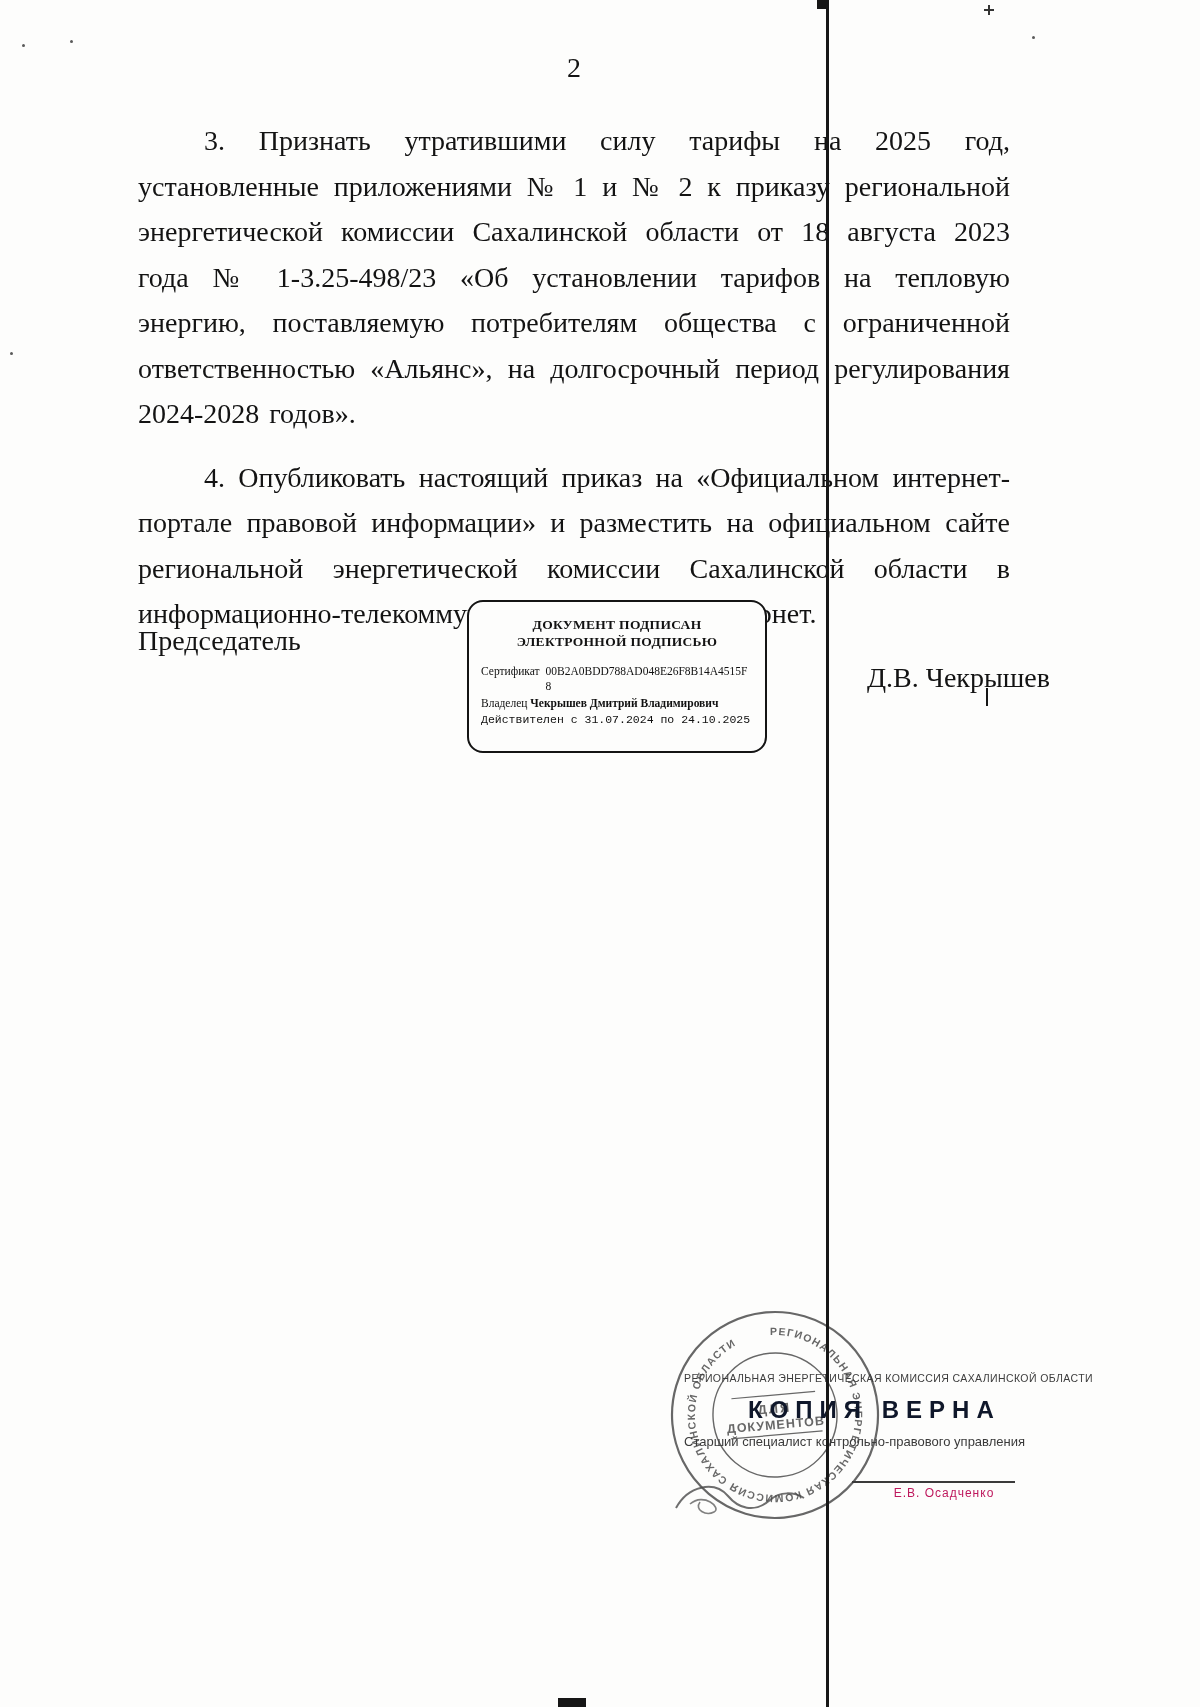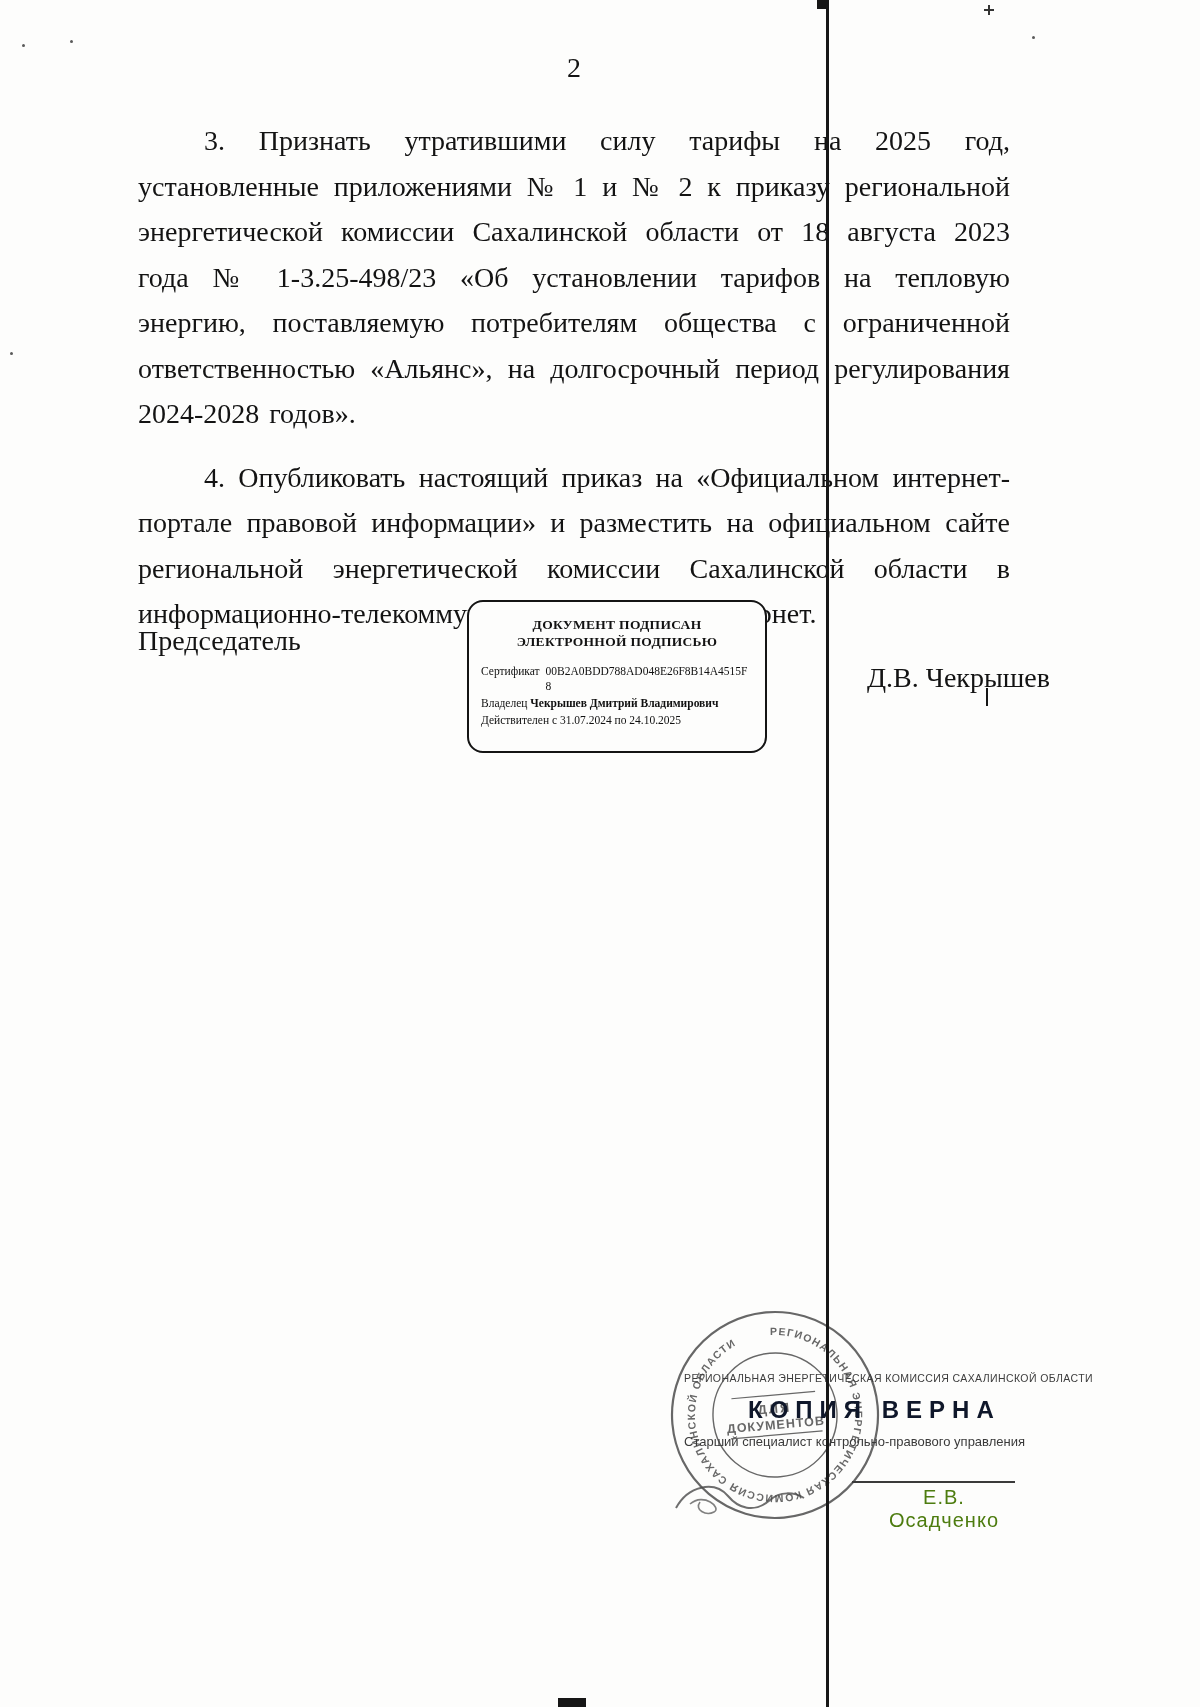--- a/index.html
+++ b/index.html
@@ -39,21 +39,21 @@
     text-align:center;font-weight:bold;font-size:13.5px;line-height:17px;
     letter-spacing:.3px;
   }
   .esign-details{
     margin-top:14px;font-size:11.5px;line-height:14.5px;color:#101010;
   }
   .esign-cert-line{display:flex;gap:6px;}
   .esign-cert-value{display:inline-block;max-width:218px;word-break:break-all;}
   .esign-owner{margin-top:3px;}
   .esign-owner b{font-weight:bold;}
-  .esign-valid{margin-top:2px;}
+  .esign-valid{margin-top:2px;font-family:Liberation Mono, monospace;}
   
   .stamp-wrap{position:absolute;left:663px;top:1303px;width:224px;height:224px;opacity:.82;}
   .org-line{
     position:absolute;left:684px;top:1372px;width:332px;
     font-family:"Liberation Sans","DejaVu Sans",sans-serif;
     font-size:10.5px;letter-spacing:.4px;color:#3c3c3c;white-space:nowrap;
   }
   .copy-verna{
     position:absolute;left:748px;top:1396px;
     font-family:"Liberation Sans","DejaVu Sans",sans-serif;
@@ -64,21 +64,21 @@
     font-family:"Liberation Sans","DejaVu Sans",sans-serif;
     font-size:13px;color:#3a3a3a;white-space:nowrap;
   }
   .sig-line{
     position:absolute;left:852px;top:1481px;width:163px;height:0;
     border-top:2px solid #3a3a3a;
   }
   .osadchenko{
     position:absolute;left:873px;top:1486px;width:142px;text-align:center;
     font-family:"Liberation Sans","DejaVu Sans",sans-serif;
-    font-size:20px;letter-spacing:1px;color:#4d7c0f;
+    font-size:12px;letter-spacing:1px;color:#be185d;
   }
   .squiggle{position:absolute;left:670px;top:1478px;}
   
   .artifact{position:absolute;background:#161616;z-index:6;}
   .vline{left:826px;top:0;width:3px;height:1707px;background:#171717;}
   .topmark{left:817px;top:0;width:11px;height:9px;}
   .tickmark{left:986px;top:688px;width:2px;height:18px;}
   .bottommark{left:558px;top:1698px;width:28px;height:9px;}
   .speck{width:3px;height:3px;border-radius:50%;background:#5a5a5a;}
   .cross-v{left:988px;top:5px;width:2px;height:10px;background:#333;}

